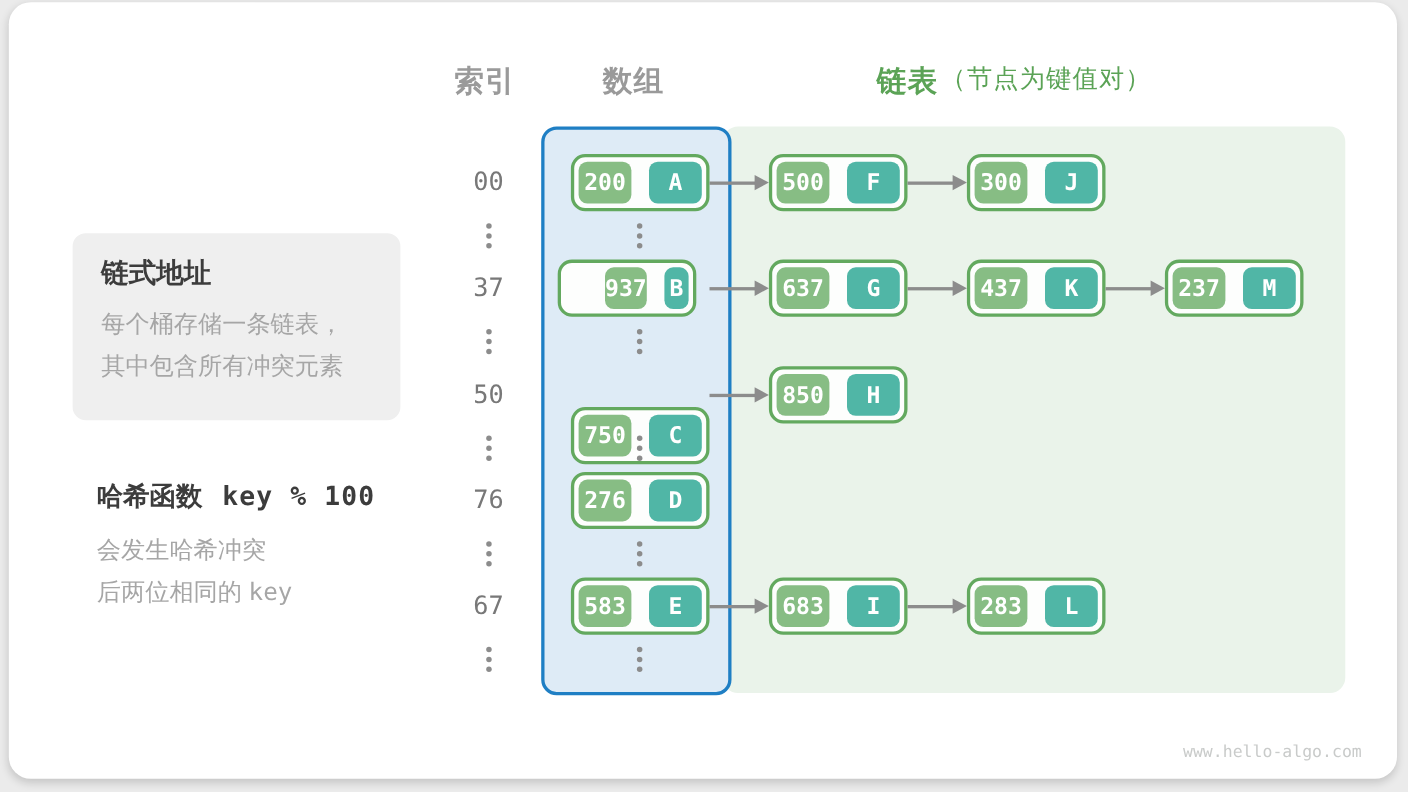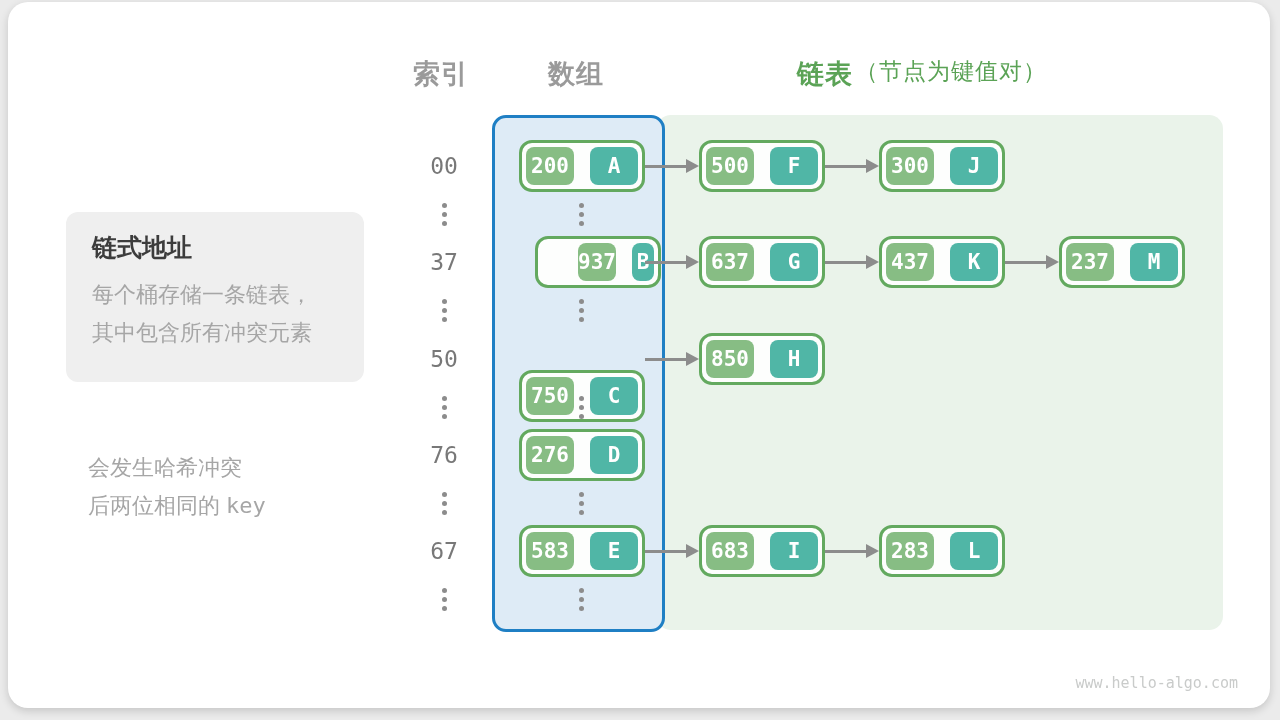--- a/index.html
+++ b/index.html
@@ -170,21 +170,21 @@
         <div class="dot"></div>
         <div class="dot"></div>
       </div>
       <div class="dots" style="left: 570px; top: 201px;">
         <div class="dot"></div>
         <div class="dot"></div>
         <div class="dot"></div>
       </div>
       <div class="row" style="top: 234px;">
         <div class="index-label">37</div>
-        <div class="node" style="left: 527px; padding-left: 40px;">
+        <div class="node" style="left: 499px; padding-left: 40px;">
           <div class="cell key">937</div>
           <div class="cell val">B</div>
         </div>
         <div class="arrow" style="left: 637px;">
           <div class="shaft"></div>
           <div class="head"></div>
         </div>
         <div class="node" style="left: 691px;">
           <div class="cell key">637</div>
           <div class="cell val">G</div>
@@ -295,20 +295,24 @@
 
   <div class="panel">
     <div class="panel-title">链式地址</div>
     <div class="panel-body">
       <div>每个桶存储一条链表，</div>
       <div>其中包含所有冲突元素</div>
     </div>
   </div>
 
   <div class="hash-block">
+    <div class="hash-title">
+      <span>哈希函数</span>
+      <span class="code">key % 100</span>
+    </div>
     <div class="hash-note">
       <div>会发生哈希冲突</div>
       <div>
         <span>后两位相同的</span><span class="code">key</span>
       </div>
     </div>
   </div>
 
   <div class="watermark">www.hello-algo.com</div>
 </div>

